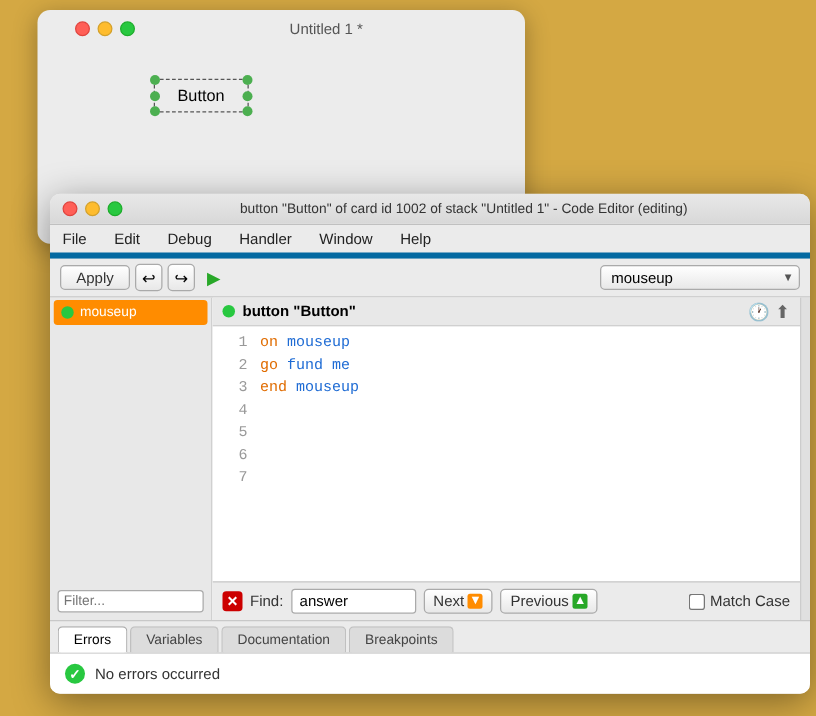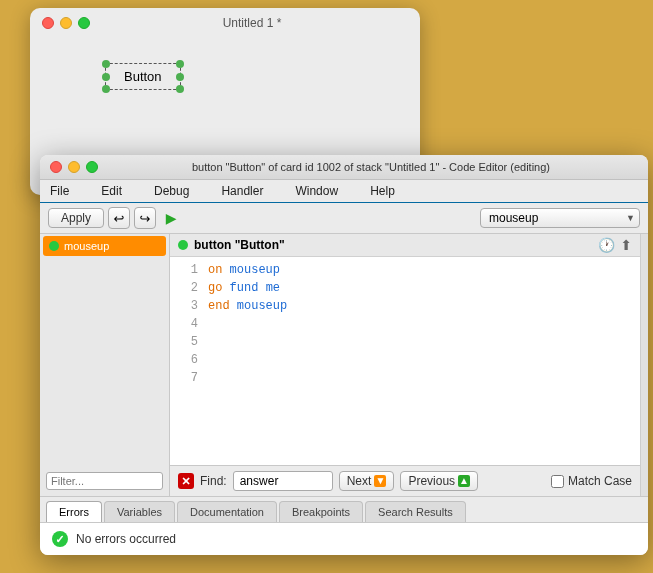--- a/index.html
+++ b/index.html
@@ -16,20 +16,21 @@
     
     .back-window {
       position: absolute;
       top: 8px;
       left: 30px;
       width: 390px;
       height: 187px;
       background: #ECECEC;
       border-radius: 10px;
       box-shadow: 0 4px 20px rgba(0,0,0,0.3);
+      padding-left: 18px;
     }
     .back-window-titlebar {
       display: flex;
       align-items: center;
       padding: 8px 12px;
       gap: 6px;
     }
     .traffic-light {
       width: 12px; height: 12px;
       border-radius: 50%;
@@ -100,24 +101,24 @@
     }
     .ce-title {
       flex: 1;
       text-align: center;
       font-size: 11px;
       color: #333;
       font-weight: 500;
     }
     .ce-menubar {
       background: #EBEBEB;
-      border-bottom: 1px solid #0369a1;
+      border-bottom: 5px solid #0369a1;
       padding: 3px 8px;
       display: flex;
-      gap: 28px;
+      gap: 18px;
     }
     .ce-menu-item {
       font-size: 12px;
       color: #222;
       cursor: pointer;
       padding: 1px 2px;
     }
     .ce-toolbar {
       background: #EBEBEB;
       border-bottom: 1px solid #C8C8C8;
@@ -580,20 +581,19 @@
     </div>
 
     <div class="scrollbar-gutter"></div>
   </div>
 
   <div class="ce-tabs">
     <div class="tab-item active">Errors</div>
     <div class="tab-item">Variables</div>
     <div class="tab-item">Documentation</div>
     <div class="tab-item">Breakpoints</div>
-    <div class="tab-item">Search Results</div>
   </div>
 
   <div class="ce-status-bar">
     <div class="status-ok-icon">✓</div>
     <span class="status-text">No errors occurred</span>
   </div>
 </div>
 
 </body></html>

